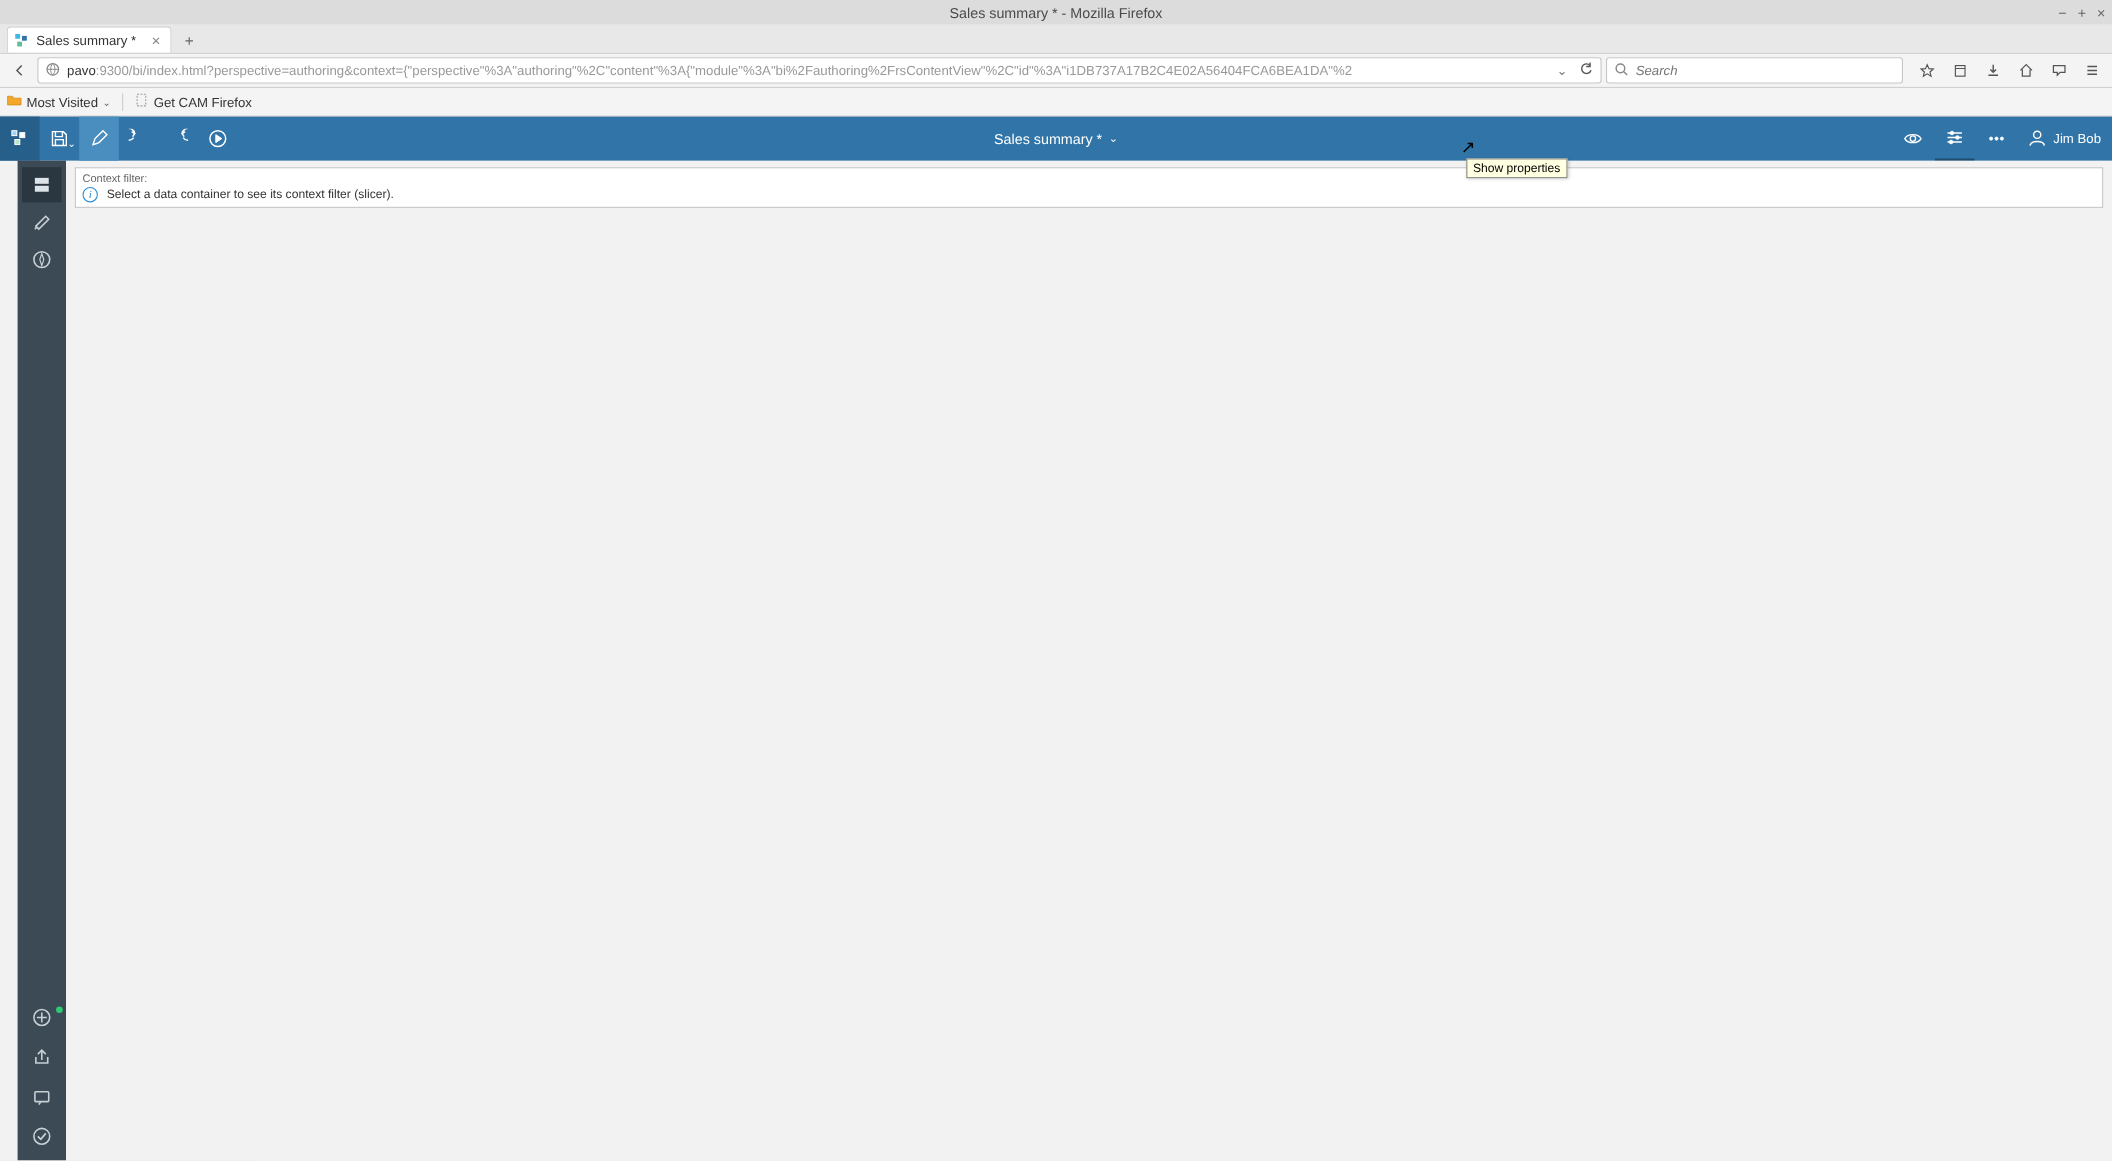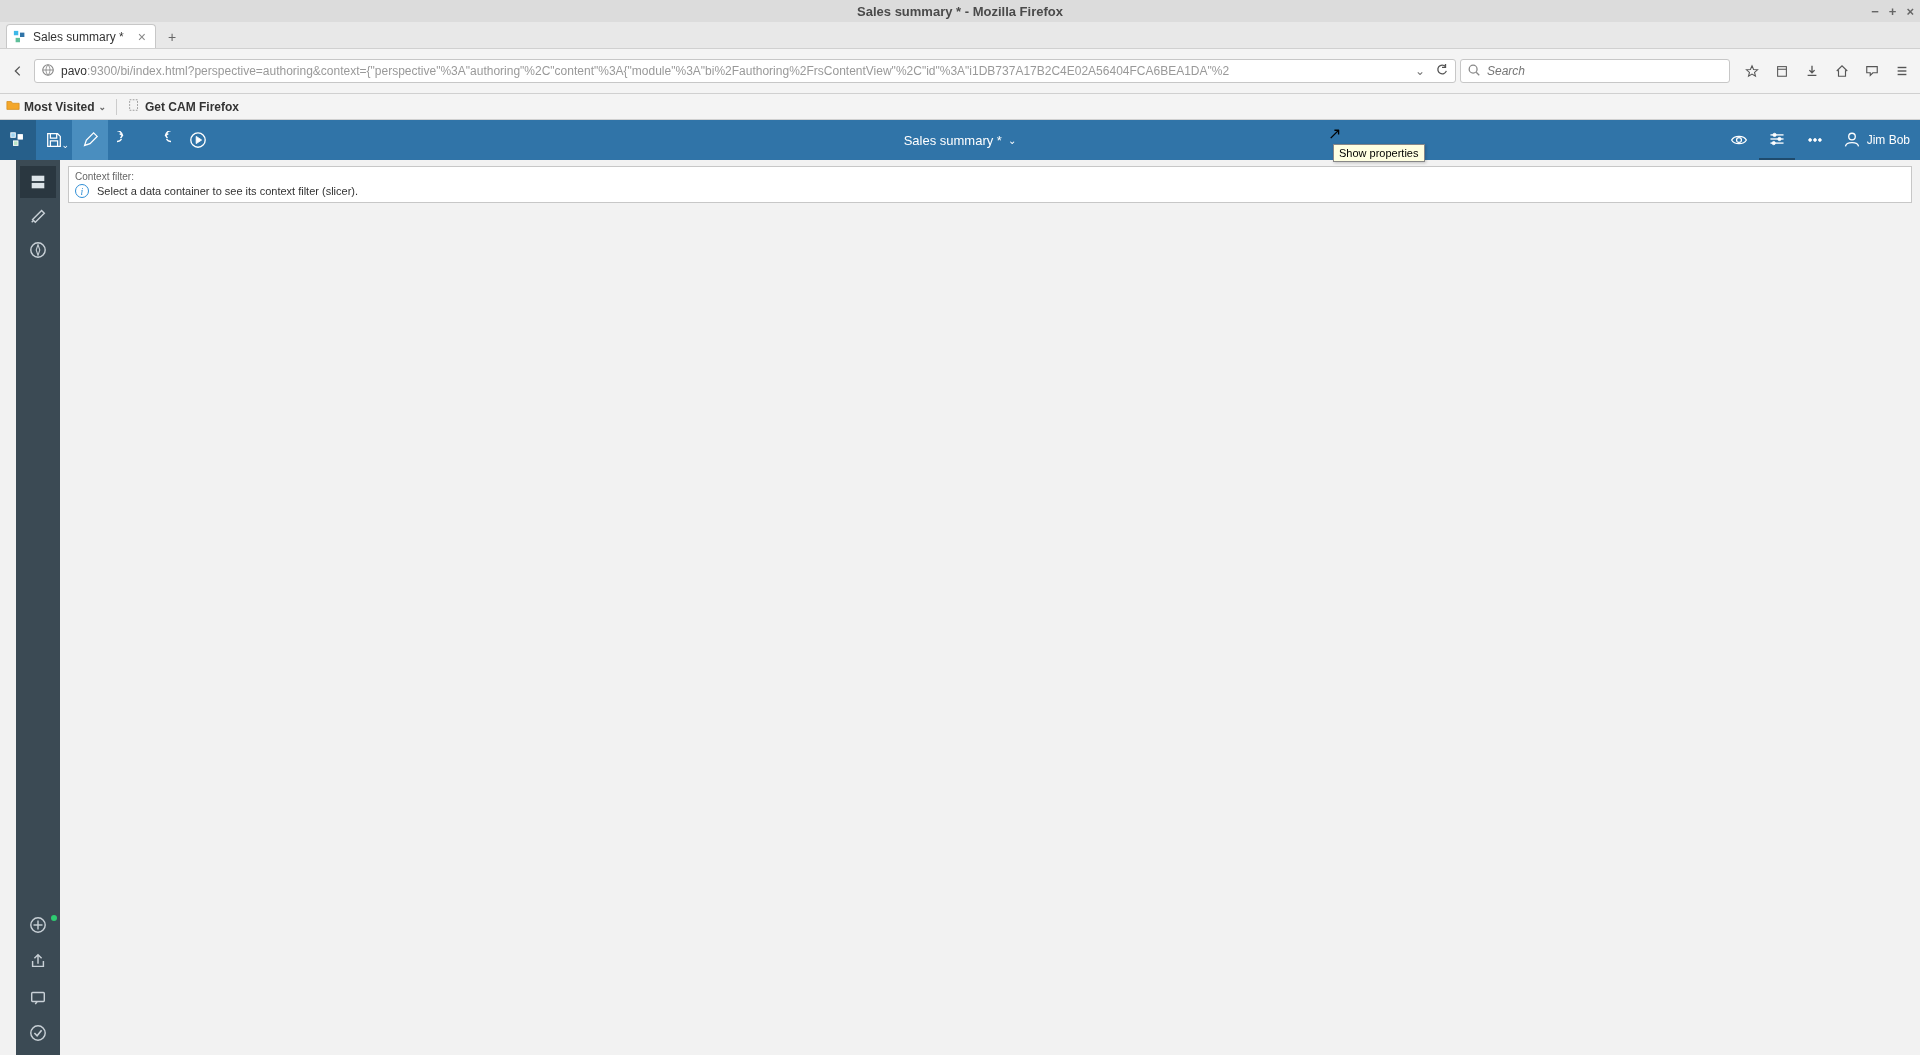--- a/index.html
+++ b/index.html
@@ -2,39 +2,39 @@
 <html><head>
 <meta charset="utf-8">
 <style>
 * { box-sizing: border-box; margin: 0; padding: 0; font-family: "Helvetica Neue", Arial, sans-serif; }
 html, body { width: 100%; height: 100%; overflow: hidden; }
 body { display: flex; flex-direction: column; background: #e8e8e8; font-size: 12px; color: #333; }
 
 
 .os-titlebar {
   height: 22px; background: #dcdcdc; display: flex; align-items: center;
-  justify-content: center; position: relative; font-size: 13px; font-weight: bold; color: #4a4a4a;
+  justify-content: center; position: relative; font-size: 13px; font-weight: normal; color: #4a4a4a;
 }
 .os-titlebar .win-controls { position: absolute; right: 6px; display: flex; gap: 10px; color: #666; font-size: 13px; }
 .os-titlebar .win-controls span { cursor: pointer; }
 
 
 .tabbar { height: 26px; background: #e8e8e8; display: flex; align-items: flex-end; padding: 0 6px; }
 .tab {
   height: 24px; background: #fff; border: 1px solid #c7c7c7; border-bottom: none;
   border-radius: 4px 4px 0 0; display: flex; align-items: center; padding: 0 8px 0 6px;
   gap: 6px; min-width: 150px; font-size: 12px; color: #333;
 }
 .tab .favicon { width: 14px; height: 14px; display: inline-flex; align-items: center; justify-content: center; }
 .tab .close { color: #888; font-size: 14px; margin-left: 8px; cursor: pointer; }
 .newtab { width: 24px; height: 22px; display: flex; align-items: center; justify-content: center; color: #666; font-size: 14px; cursor: pointer; margin-left: 4px; }
 
 
 .navbar {
-  height: 46px; background: #f4f4f4; border-top: 1px solid #d0d0d0; border-bottom: 1px solid #d0d0d0;
+  height: 32px; background: #f4f4f4; border-top: 1px solid #d0d0d0; border-bottom: 1px solid #d0d0d0;
   display: flex; align-items: center; padding: 0 6px; gap: 4px;
 }
 .nav-btn { width: 24px; height: 24px; display: flex; align-items: center; justify-content: center; color: #555; border-radius: 3px; cursor: pointer; }
 .urlbox {
   flex: 1; height: 24px; background: #fff; border: 1px solid #c7c7c7; border-radius: 3px;
   display: flex; align-items: center; padding: 0 6px; gap: 6px; font-size: 12px; color: #555;
 }
 .urlbox .host { color: #333; }
 .urlbox .path { color: #999; }
 .urlbox .refresh { color: #555; cursor: pointer; margin-left: 4px; }
@@ -42,21 +42,21 @@
 .searchbox {
   width: 270px; height: 24px; background: #fff; border: 1px solid #c7c7c7; border-radius: 3px;
   display: flex; align-items: center; padding: 0 6px; gap: 6px;
 }
 .searchbox input { flex: 1; border: none; outline: none; font-size: 12px; color: #555; font-style: italic; }
 .right-icons { display: flex; gap: 6px; margin-left: 6px; }
 
 
 .bookmarks {
   height: 26px; background: #f4f4f4; border-bottom: 1px solid #d0d0d0;
-  display: flex; align-items: center; padding: 0 6px; gap: 10px; font-size: 12px; color: #333; font-weight: bold;
+  display: flex; align-items: center; padding: 0 6px; gap: 10px; font-size: 12px; color: #333;
 }
 .bm-item { display: flex; align-items: center; gap: 4px; cursor: pointer; }
 .bm-item .folder-ico { color: #e0900d; }
 .bm-sep { width: 1px; height: 16px; background: #ccc; }
 
 
 .app-toolbar {
   height: 40px; background: #3074a8; display: flex; align-items: center; color: #fff;
   position: relative;
 }

